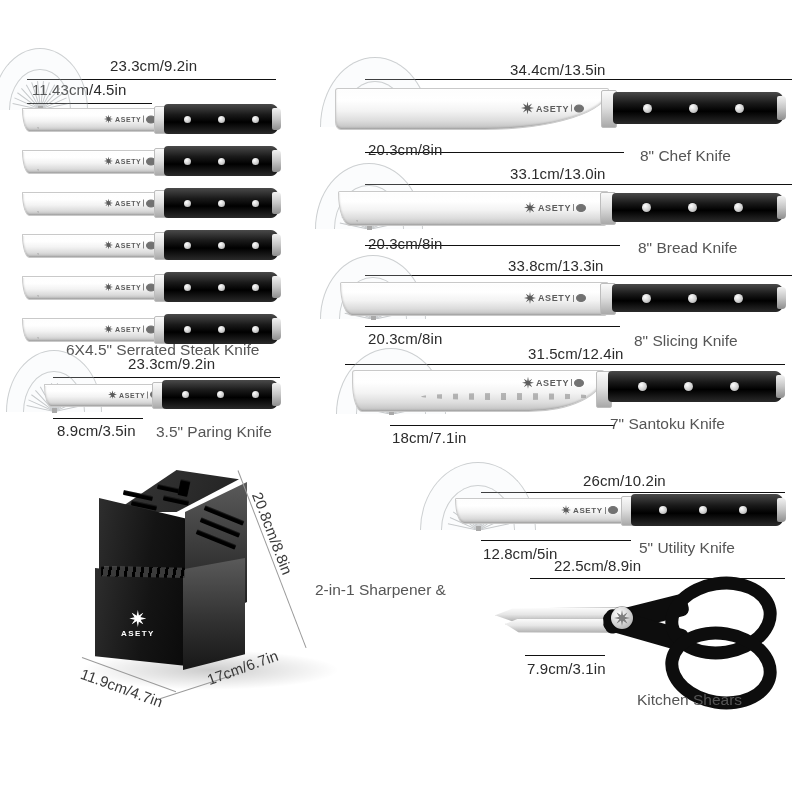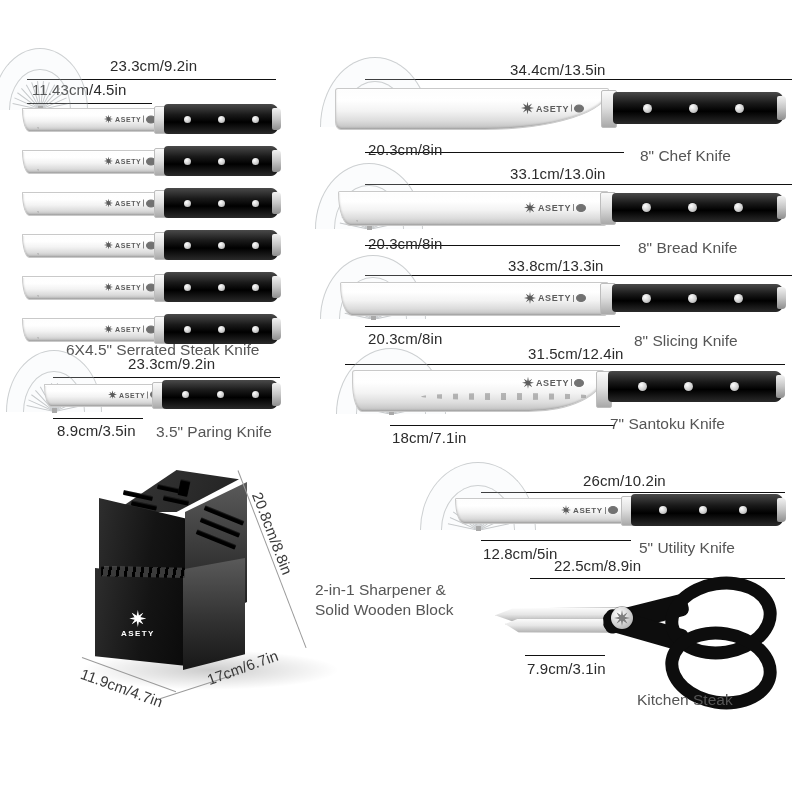--- a/index.html
+++ b/index.html
@@ -531,21 +531,21 @@
     <div class="sh-handle" style="left:170px;top:-8px;width:86px;height:56px;transform:rotate(-9deg);"></div>
     <div class="sh-handle" style="left:170px;top:42px;width:86px;height:56px;transform:rotate(9deg);"></div>
 
     <div class="sh-pivot" style="left:116px;top:22px;width:22px;height:22px;">
       <span class="pstar"></span>
     </div>
   </div>
 
   <div class="dimline" style="left:525px;top:655px;width:80px;"></div>
   <div class="dim" style="left:527px;top:661px;">7.9cm/3.1in</div>
-  <div class="capt" style="left:637px;top:690px;">Kitchen Steak</div>
+  <div class="capt" style="left:637px;top:690px;">Kitchen Shears</div>
 
   <div class="shadow" style="left:80px;top:650px;width:260px;height:40px;"></div>
 
   <div class="block" style="left:95px;top:470px;width:250px;height:215px;">
 
     <div class="bk bk-top" style="left:2px;top:0px;width:142px;height:42px;
                 clip-path:polygon(12% 100%,56% 0,100% 22%,56% 100%);"></div>
     <div class="bk bk-front" style="left:4px;top:28px;width:90px;height:118px;
                 clip-path:polygon(0 0,100% 18%,100% 100%,0 82%);"></div>
     <div class="bk bk-side" style="left:90px;top:12px;width:62px;height:150px;
@@ -579,15 +579,14 @@
   <div class="dimline" style="left:238px;top:470px;width:190px;transform:rotate(69deg);transform-origin:left center;border-top-color:#9a9a9a;"></div>
   <div class="dim" style="left:264px;top:490px;transform:rotate(69deg);transform-origin:left top;color:#3a3a3a;">20.8cm/8.8in</div>
 
   <div class="dimline" style="left:238px;top:673px;width:82px;transform:rotate(162deg);transform-origin:left center;border-top-color:#9a9a9a;"></div>
   <div class="dim" style="left:205px;top:673px;transform:rotate(-20deg);transform-origin:left top;color:#3a3a3a;">17cm/6.7in</div>
 
   <div class="dimline" style="left:82px;top:657px;width:100px;transform:rotate(20deg);transform-origin:left center;border-top-color:#9a9a9a;"></div>
   <div class="dim" style="left:84px;top:666px;transform:rotate(20deg);transform-origin:left top;color:#3a3a3a;">11.9cm/4.7in</div>
 
   <div class="capt" style="left:315px;top:580px;">2-in-1 Sharpener &amp;</div>
-  <div class="capt" style="left:315px;top:600px;">Solid Wooden Block</div>
 
 </div>
 
 </body></html>

